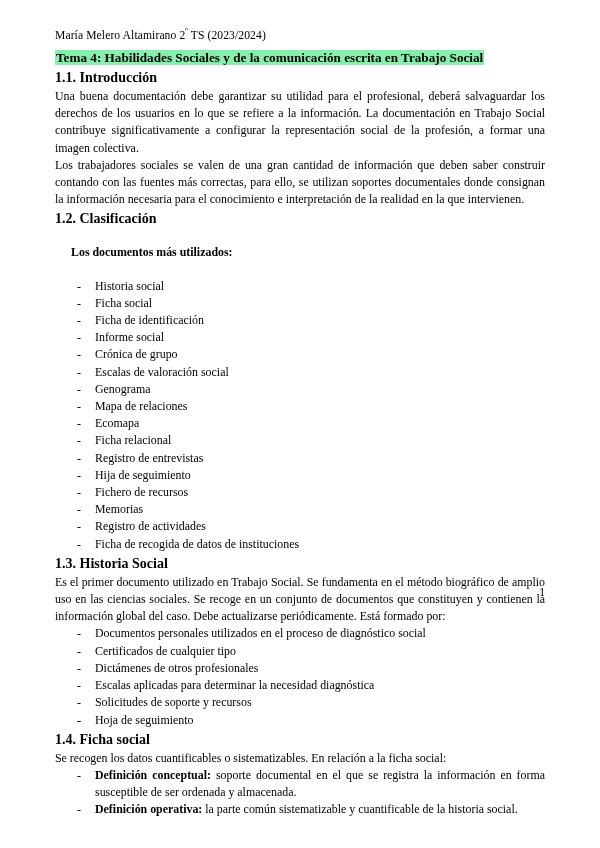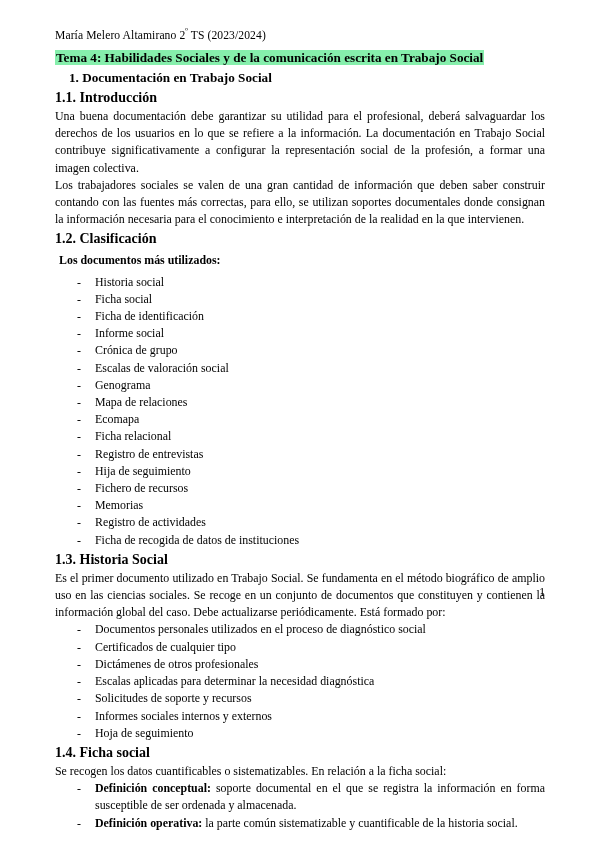--- a/index.html
+++ b/index.html
@@ -77,21 +77,21 @@
     font-size: 11.9px;
     line-height: 17.2px;
     margin: 0 0 0 0;
     text-align: justify;
     text-justify: inter-word;
   }
 
   p.lead {
     font-size: 11.9px;
     line-height: 17.2px;
-    margin: 4px;
+    margin: 16px;
     font-weight: bold;
   }
 
   ul.dashlist {
     list-style: none;
     margin: 0;
     padding: 0;
   }
   ul.dashlist > li {
     font-size: 11.9px;
@@ -123,21 +123,20 @@
 
 <div class="page">
   <div class="doc-body">
 
     <p class="header-line"><span>María Melero Altamirano 2</span><span class="sup">º</span><span> TS (2023/2024)</span></p>
 
     <div class="title-wrap">
       <span class="title-highlight" style="background-color: #86efac;">Tema 4: Habilidades Sociales y de la comunicación escrita en Trabajo Social</span>
     </div>
 
-    <p class="h-numbered">1.  Documentación en Trabajo Social</p>
 
     <h2 class="sec">1.1. Introducción</h2>
     <p class="para">Una buena documentación debe garantizar su utilidad para el profesional, deberá salvaguardar los derechos de los usuarios en lo que se refiere a la información. La documentación en Trabajo Social contribuye significativamente a configurar la representación social de la profesión, a formar una imagen colectiva.</p>
     <p class="para">Los trabajadores sociales se valen de una gran cantidad de información que deben saber construir contando con las fuentes más correctas, para ello, se utilizan soportes documentales donde consignan la información necesaria para el conocimiento e interpretación de la realidad en la que intervienen.</p>
 
     <h2 class="sec">1.2. Clasificación</h2>
     <p class="lead">Los documentos más utilizados:</p>
     <ul class="dashlist">
       <li><span class="dash">-</span><span>Historia social</span></li>
       <li><span class="dash">-</span><span>Ficha social</span></li>
@@ -158,21 +157,21 @@
     </ul>
 
     <h2 class="sec">1.3. Historia Social</h2>
     <p class="para">Es el primer documento utilizado en Trabajo Social. Se fundamenta en el método biográfico de amplio uso en las ciencias sociales. Se recoge en un conjunto de documentos que constituyen y contienen la información global del caso. Debe actualizarse periódicamente. Está formado por:</p>
     <ul class="dashlist">
       <li><span class="dash">-</span><span>Documentos personales utilizados en el proceso de diagnóstico social</span></li>
       <li><span class="dash">-</span><span>Certificados de cualquier tipo</span></li>
       <li><span class="dash">-</span><span>Dictámenes de otros profesionales</span></li>
       <li><span class="dash">-</span><span>Escalas aplicadas para determinar la necesidad diagnóstica</span></li>
       <li><span class="dash">-</span><span>Solicitudes de soporte y recursos</span></li>
-      <li><span class="dash">-</span><span>Informes sociales internos y externos</span></li>
+      <li><span class="dash">-</span></li>
       <li><span class="dash">-</span><span>Hoja de seguimiento</span></li>
     </ul>
 
     <h2 class="sec">1.4. Ficha social</h2>
     <p class="para">Se recogen los datos cuantificables o sistematizables. En relación a la ficha social:</p>
     <ul class="dashlist">
       <li><span class="dash">-</span><span class="lbl">Definición conceptual:</span><span> soporte documental en el que se registra la información en forma susceptible de ser ordenada y almacenada.</span></li>
       <li><span class="dash">-</span><span class="lbl">Definición operativa:</span><span> la parte común sistematizable y cuantificable de la historia social.</span></li>
     </ul>
 

